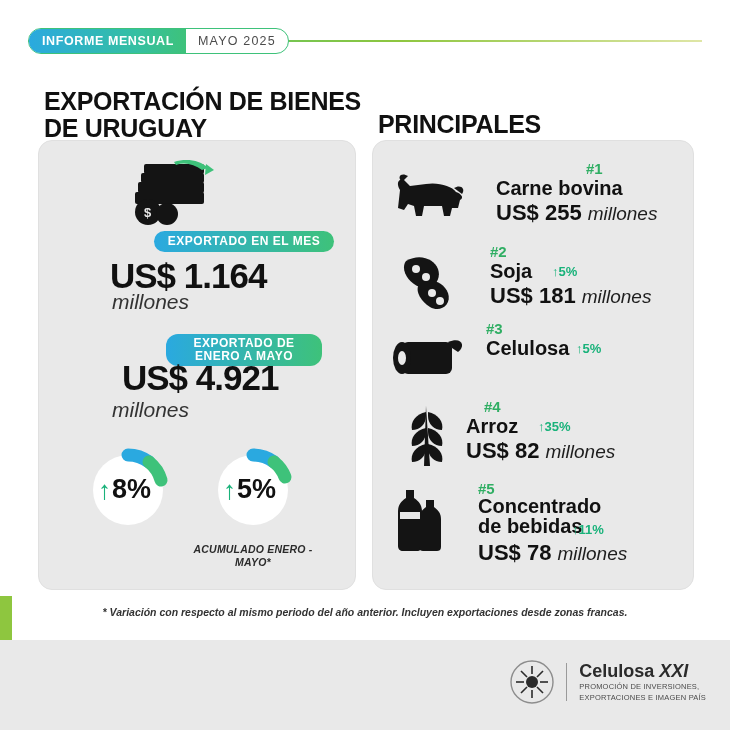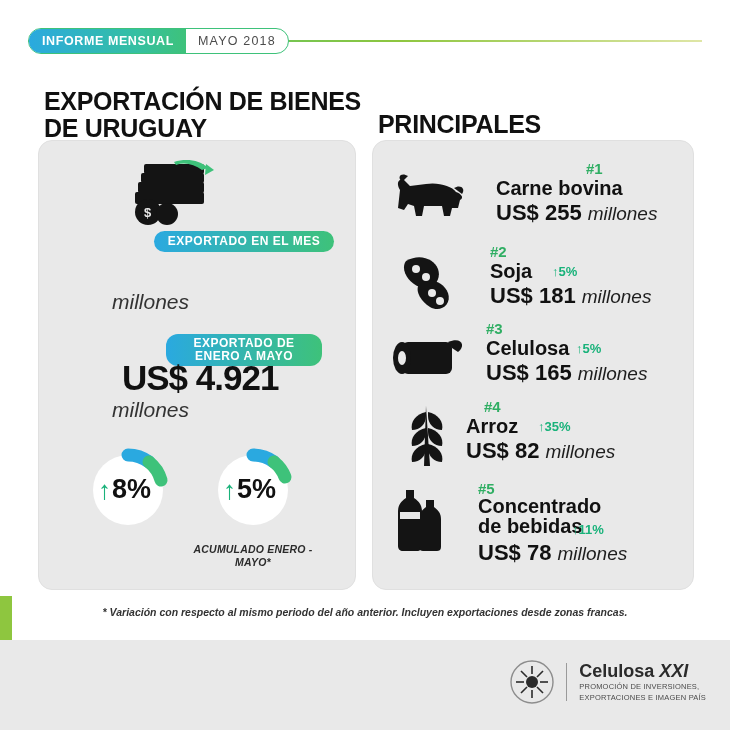--- a/index.html
+++ b/index.html
@@ -244,21 +244,21 @@
 </style>
 </head>
 <body>
 
 <div id="page">
 
   <div class="topbar">
     <div class="topline"></div>
     <div class="pill">
       <div class="pill-left">INFORME MENSUAL</div>
-      <div class="pill-right">MAYO 2018</div>
+      <div class="pill-right">MAYO 2025</div>
     </div>
   </div>
 
   <div class="col-title" id="title-left">EXPORTACIÓN DE BIENES DE URUGUAY</div>
   <div class="col-title" id="title-right">PRINCIPALES PRODUCTOS</div>
 
   <div class="panel" id="panel-left"></div>
 
   <svg class="money-icon" viewBox="0 0 96 72">
     <g fill="#141414">
@@ -268,20 +268,21 @@
       <rect x="13" y="36" width="69" height="12" rx="2"></rect>
       <circle cx="26" cy="56" r="13"></circle>
       <circle cx="45" cy="58" r="11"></circle>
     </g>
     <text x="22" y="61" font-size="13" fill="#e9e9e9" font-family="Liberation Sans, sans-serif" font-weight="bold">$</text>
     <path d="M52 6 C64 2 78 4 86 12 L80 14 C72 8 62 6 54 9 Z" fill="#3ec27a"></path>
     <path d="M84 8 l8 6 -9 5 z" fill="#3ec27a"></path>
   </svg>
 
   <div class="chip" id="chip1">EXPORTADO EN EL MES</div>
+  <div class="big-amount" id="amt1">US$ 1.164</div>
   <div class="millones-sub" id="mill1">millones</div>
 
   <div class="chip" id="chip2">EXPORTADO DE ENERO A MAYO</div>
   <div class="big-amount" id="amt2">US$ 4.921</div>
   <div class="millones-sub" id="mill2">millones</div>
 
   <svg class="donut-wrap" id="donut1" viewBox="0 0 86 86">
     <circle cx="43" cy="43" r="35" fill="#ffffff"></circle>
     <path d="M43 8 A35 35 0 0 1 67.7 18.3 L43 43 Z" fill="none"></path>
     <path d="M43 8 A35 35 0 0 1 64 15" stroke="#2aa9e0" stroke-width="13" fill="none" stroke-linecap="round"></path>
@@ -344,24 +345,20 @@
       <g fill="#141414">
         <rect x="16" y="18" width="50" height="32" rx="6"></rect>
         <ellipse cx="16" cy="34" rx="9" ry="16"></ellipse>
         <path d="M62 18 C76 12 80 22 72 28 L66 24 Z"></path>
       </g>
       <ellipse cx="16" cy="34" rx="4" ry="7" fill="#e9e9e9"></ellipse>
     </svg>
     <div class="prod-rank" style="left:100px">#3</div>
     <div class="prod-name" style="left:100px;top:18px">Celulosa</div>
     <div class="prod-var" style="left:190px;top:21px">↑5%</div>
-    <div class="prod-amt" style="left:100px;top:40px">
-      <span>US$ 165</span>
-      <span class="mill">millones</span>
-    </div>
   </div>
 
   <div class="prod" style="top:398px">
     <svg class="prod-icon" viewBox="0 0 84 70">
       <g fill="#141414">
         <path d="M40 4 L44 64 L38 64 Z"></path>
         <path d="M40 10 C30 12 24 20 26 28 C34 28 40 22 40 14 Z"></path>
         <path d="M42 10 C52 12 58 20 56 28 C48 28 42 22 42 14 Z"></path>
         <path d="M40 26 C30 28 24 36 26 44 C34 44 40 38 40 30 Z"></path>
         <path d="M42 26 C52 28 58 36 56 44 C48 44 42 38 42 30 Z"></path>

